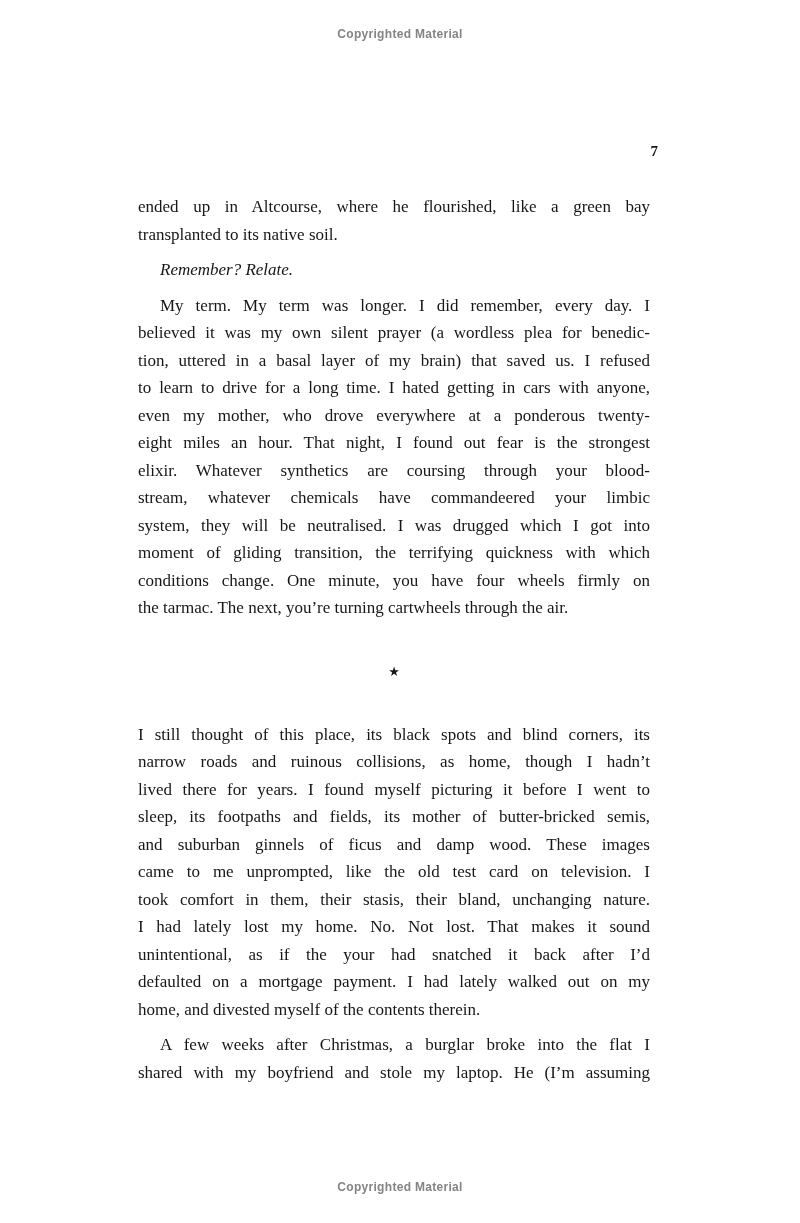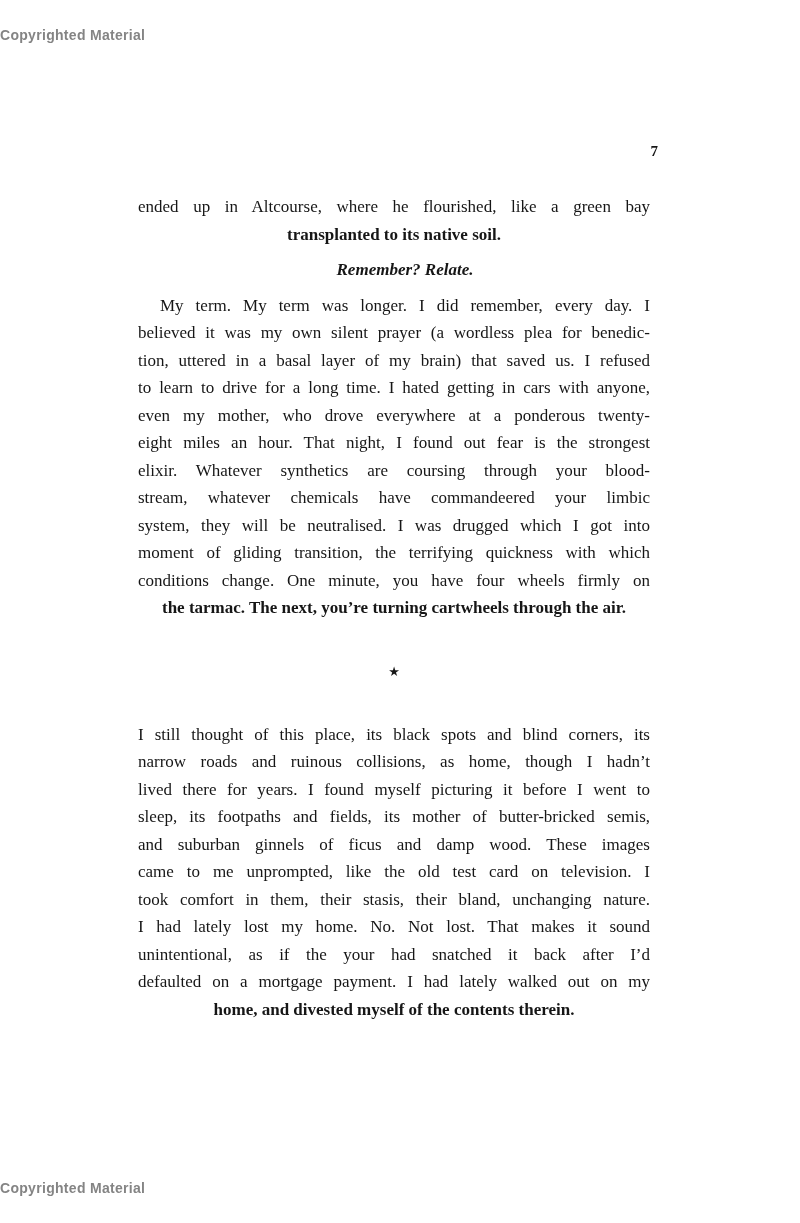--- a/index.html
+++ b/index.html
@@ -13,24 +13,24 @@
     width:800px;height:1223px;
     margin:0 auto;
     background:var(--bg);
     overflow:hidden;
     font-family:"Liberation Serif","DejaVu Serif",serif;
     color:var(--ink);
   }
   .copyright-notice{
     position:absolute;
     left:0;width:800px;
-    text-align:left;
+    text-align:center;
     font-family:"Liberation Sans","DejaVu Sans",sans-serif;
     font-weight:bold;
-    font-size:14px;
+    font-size:12px;
     letter-spacing:0.3px;
     color:var(--copyright-gray);
   }
   .copyright-top{top:27px;}
   .copyright-bottom{top:1180px;}
   .page-number-row{
     position:absolute;
     top:143px;left:130px;width:528px;
     text-align:right;
     font-size:15px;
@@ -47,21 +47,21 @@
     line-height:27.5px;
     height:27.5px;
     white-space:nowrap;
     overflow:visible;
   }
   .line-justify{
     white-space:normal;
     text-align:justify;
     text-align-last:justify;
   }
-  .line-last{text-align:center;font-weight:bold;}
+  .line-last{text-align:left;}
   .line-indent{text-indent:22px;}
   .italic{font-style:italic;}
   .divider{
     height:83px;
     display:flex;
     align-items:center;
     justify-content:center;
   }
   .star{
     font-size:13px;
@@ -110,16 +110,20 @@
         <div class="line line-justify">lived there for years. I found myself picturing it before I went to</div>
         <div class="line line-justify">sleep, its footpaths and fields, its mother of butter-bricked semis,</div>
         <div class="line line-justify">and suburban ginnels of ficus and damp wood. These images</div>
         <div class="line line-justify">came to me unprompted, like the old test card on television. I</div>
         <div class="line line-justify">took comfort in them, their stasis, their bland, unchanging nature.</div>
         <div class="line line-justify">I had lately lost my home. No. Not lost. That makes it sound</div>
         <div class="line line-justify">unintentional, as if the your had snatched it back after I’d</div>
         <div class="line line-justify">defaulted on a mortgage payment. I had lately walked out on my</div>
         <div class="line line-last">home, and divested myself of the contents therein.</div>
       </div>
+      <div class="paragraph">
+        <div class="line line-justify line-indent">A few weeks after Christmas, a burglar broke into the flat I</div>
+        <div class="line line-justify">shared with my boyfriend and stole my laptop. He (I’m assuming</div>
+      </div>
     </div>
 
   <div class="copyright-notice copyright-bottom">Copyrighted Material</div>
 </div>
 
 </body></html>

